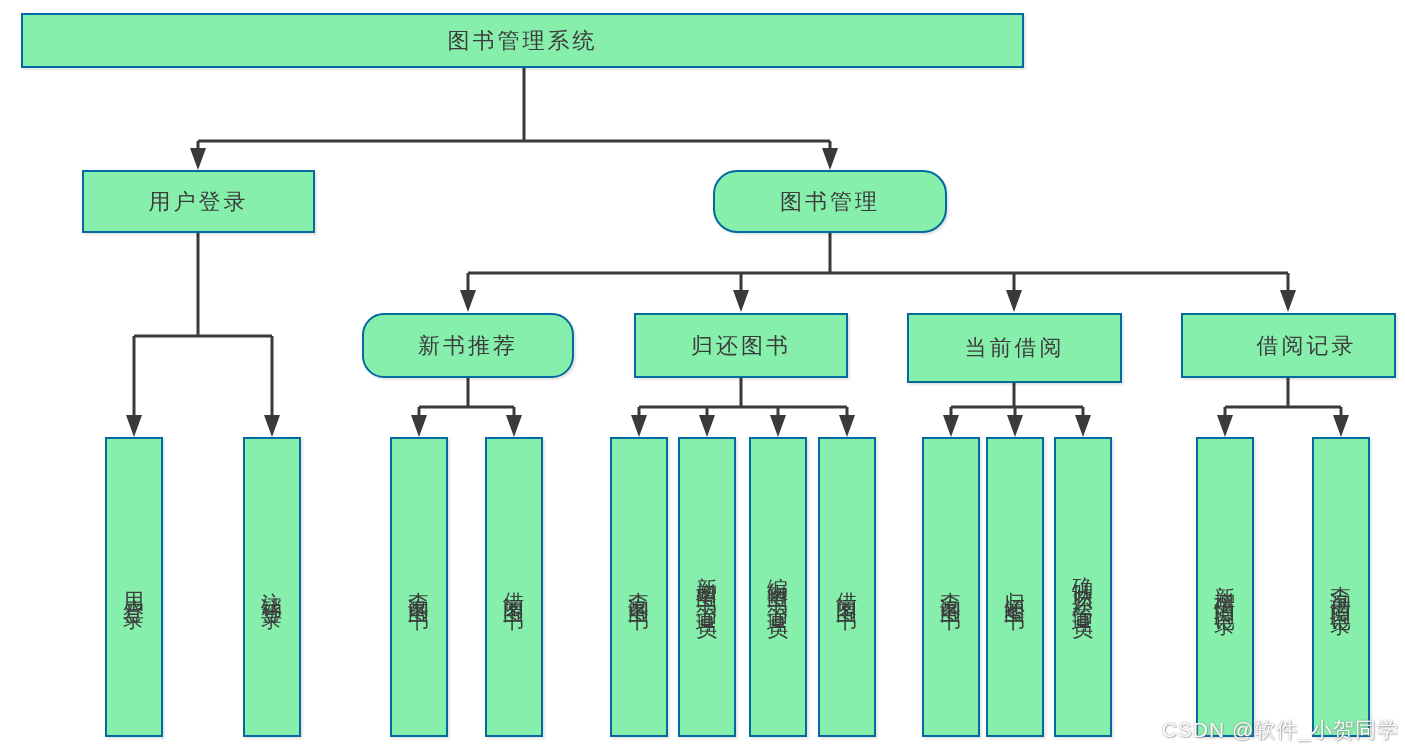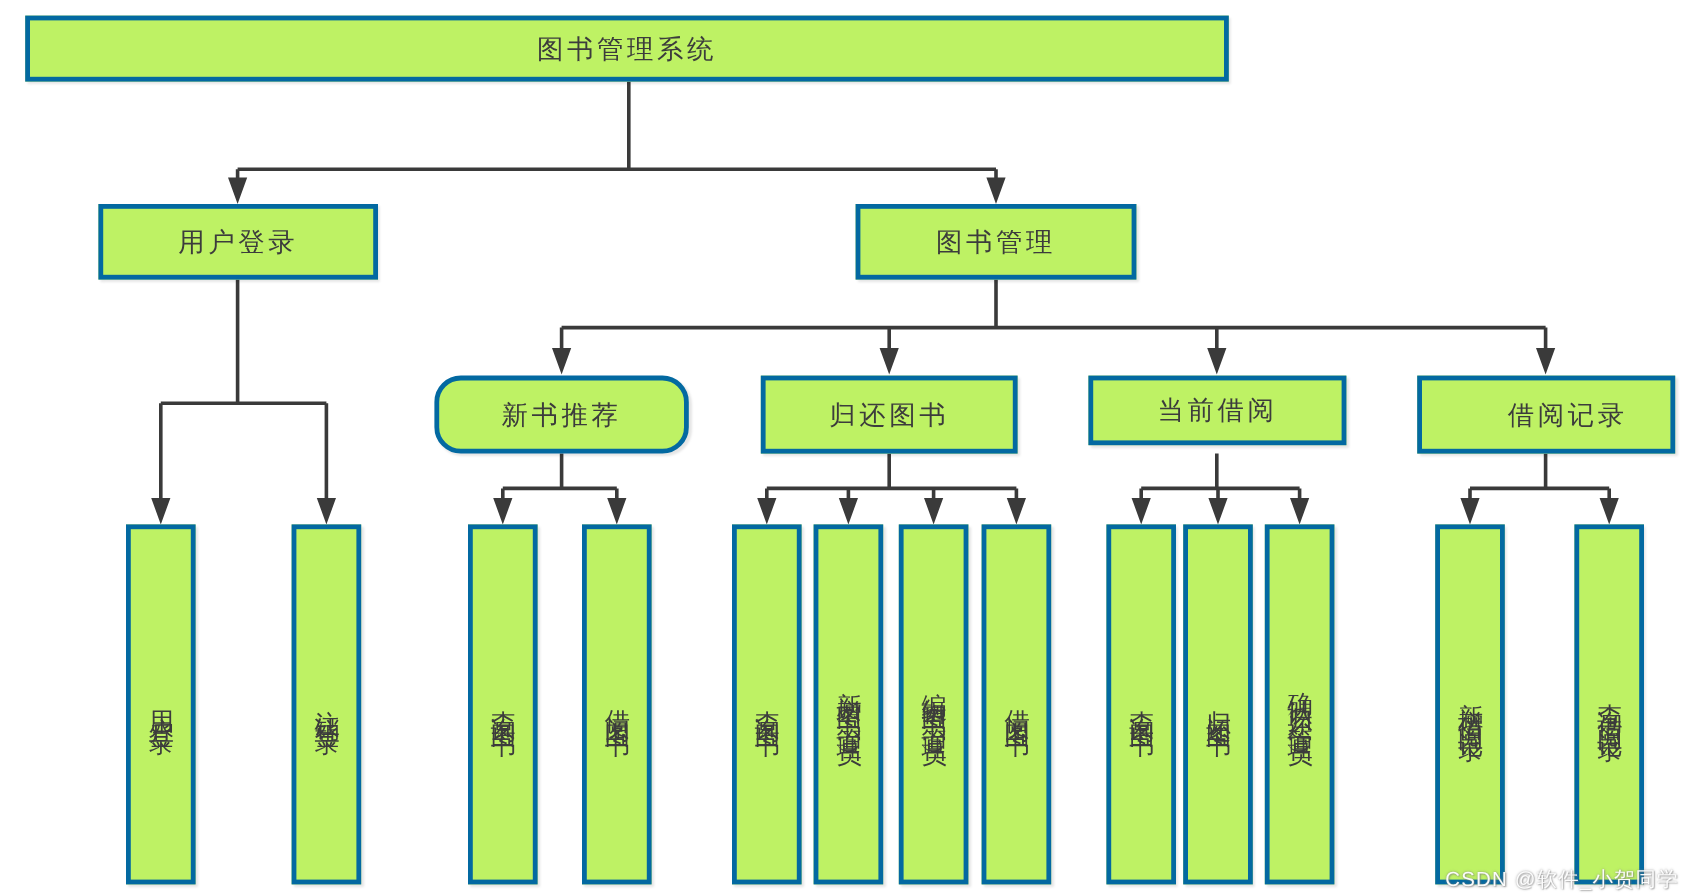--- a/index.html
+++ b/index.html
@@ -8,41 +8,41 @@
     width: 1405px;
     height: 747px;
     background: #ffffff;
     font-family: "Liberation Sans", "DejaVu Sans", sans-serif;
     overflow: hidden;
   }
   .connectors { position: absolute; left: 0; top: 0; }
   .box {
     position: absolute;
     box-sizing: border-box;
-    background: #bef264;
-    border: 4px solid #0369a1;
+    background: #86efac;
+    border: 2px solid #0369a1;
     display: flex;
     align-items: center;
     justify-content: center;
     color: #3c3c3c;
     box-shadow: 2px 2px 2px rgba(0,0,0,0.10);
   }
   .box.h { font-size: 22px; letter-spacing: 3px; white-space: nowrap; }
   .box.v span {
     writing-mode: vertical-rl;
     text-orientation: mixed;
     font-size: 21px;
     letter-spacing: 6px;
     line-height: 1;
   }
   .watermark {
     position: absolute;
     right: 6px;
     bottom: 3px;
-    font-size: 17px;
+    font-size: 21px;
     letter-spacing: 1px;
     color: rgba(255,255,255,0.96);
     text-shadow: 0 0 2px rgba(125,125,125,0.85), 1px 1px 1px rgba(125,125,125,0.45);
     white-space: nowrap;
   }
 </style>
 </head>
 <body>
 
 <div class="canvas">
@@ -64,31 +64,31 @@
              M1217 415 h16 l-8 22 z M1333 415 h16 l-8 22 z"></path>
   </svg>
 
   <div class="box h" style="left:21px; top:13px; width:1003px; height:55px;">
     <span>图书管理系统</span>
   </div>
 
   <div class="box h" style="left:82px; top:170px; width:233px; height:63px;">
     <span>用户登录</span>
   </div>
-  <div class="box h" style="left:713px; top:170px; width:234px; height:63px;">
+  <div class="box h" style="left:713px; top:170px; width:234px; height:63px;border-radius:24px;">
     <span>图书管理</span>
   </div>
 
   <div class="box h" style="left:362px; top:313px; width:212px; height:65px;border-radius:22px;">
     <span>新书推荐</span>
   </div>
   <div class="box h" style="left:634px; top:313px; width:214px; height:65px;">
     <span>归还图书</span>
   </div>
-  <div class="box h" style="left:907px; top:313px; width:215px; height:58px;">
+  <div class="box h" style="left:907px; top:313px; width:215px; height:70px;">
     <span>当前借阅</span>
   </div>
   <div class="box h" style="left:1181px; top:313px; width:215px; height:65px;padding-left:36px;">
     <span>借阅记录</span>
   </div>
 
   <div class="box v" style="left:105px; top:437px; width:58px; height:300px;">
     <span>用户登录</span>
   </div>
   <div class="box v" style="left:243px; top:437px; width:58px; height:300px;">

